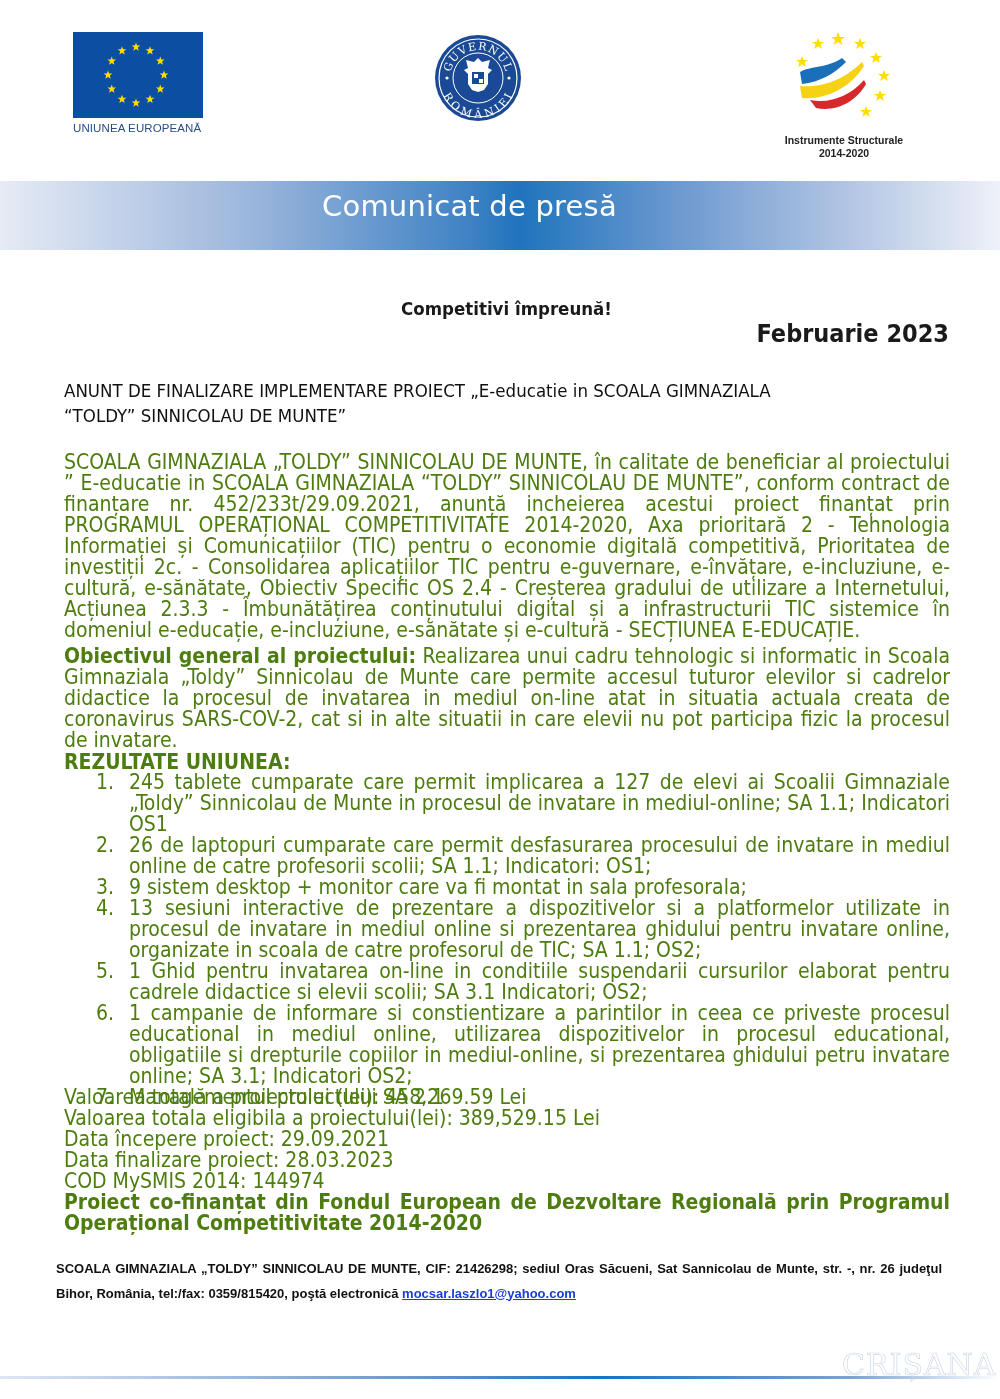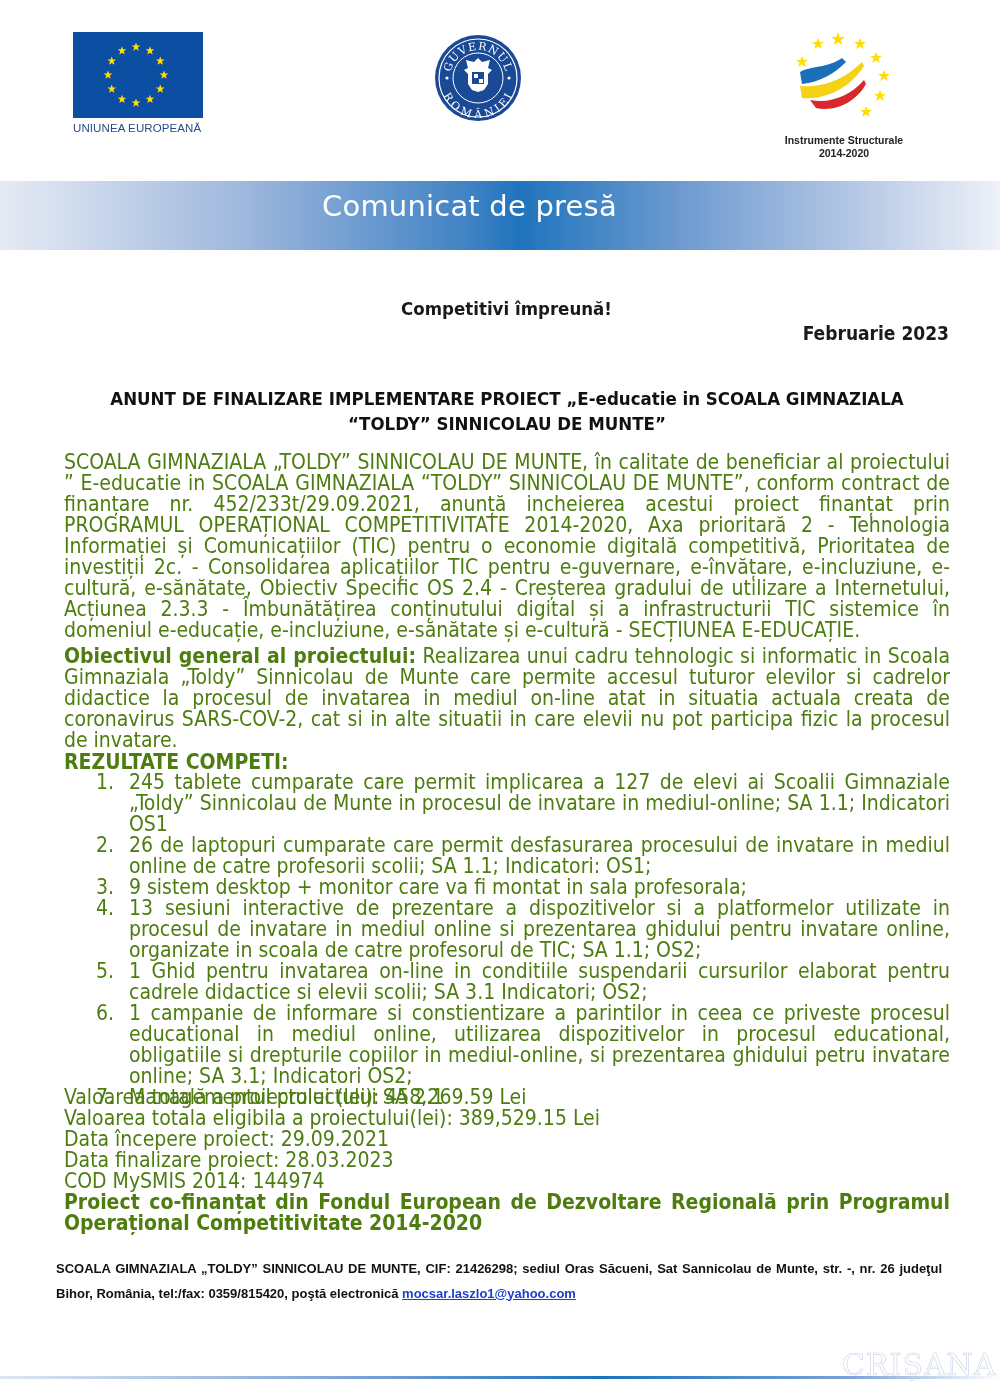--- a/index.html
+++ b/index.html
@@ -19,22 +19,22 @@
   #is-caption { font-family:"Liberation Sans", sans-serif; font-weight:bold; font-size:10.5px; color:#222; text-align:center; line-height:13px; margin-top:8px; white-space:nowrap; }
 
   
   #banner { left:0; top:181px; width:1000px; height:69px;
             background:linear-gradient(90deg,#e6ebf5 0%, #9cb6dc 25%, #3f82c4 47%, #1f74bd 52%, #6d9ad0 68%, #b3c6e4 85%, #eef1f8 100%); }
   #banner-title { position:absolute; left:322px; top:8px; font-family:"DejaVu Sans", sans-serif; font-size:29px; color:#ffffff; letter-spacing:0.2px; white-space:nowrap; }
 
   
   .t { font-family:"DejaVu Sans Condensed","DejaVu Sans", sans-serif; font-size:21px; line-height:21px; color:#4d7c0f; }
   #slogan { left:0; width:1013px; top:298px; text-align:center; font-weight:bold; font-size:18.5px; color:#1a1a1a; }
-  #date { right:51px; top:323px; font-weight:bold; font-size:19px; color:#1a1a1a; }
-  #title { left:64px; width:886px; top:378px; text-align:center; font-weight:bold; font-size:18.5px; line-height:25px; color:#111;margin-top:8px; }
+  #date { right:51px; top:323px; font-weight:bold; font-size:25px; color:#1a1a1a; }
+  #title { left:64px; width:886px; top:378px; text-align:left; font-weight:normal; font-size:18.5px; line-height:25px; color:#111; }
 
   .para { left:64px; width:886px; text-align:justify; }
   #p1 { top:452px; }
   #p2 { top:646px; }
   #res-head { left:64px; top:752px; font-weight:bold; }
   #results { left:96px; width:854px; top:772px; margin:0; padding:0; list-style:none; }
   #results li { position:relative; padding-left:33px; text-align:justify; }
   #results li .num { position:absolute; left:0; top:0; }
   #facts { left:64px; width:886px; top:1087px; }
   #facts div { white-space:nowrap; }
@@ -132,21 +132,21 @@
 
 <div id="title" class="abs t">
   <div>ANUNT DE FINALIZARE IMPLEMENTARE PROIECT „E-educatie in SCOALA GIMNAZIALA</div>
   <div>“TOLDY” SINNICOLAU DE MUNTE”</div>
 </div>
 
 <div id="p1" class="abs t para">SCOALA GIMNAZIALA „TOLDY” SINNICOLAU DE MUNTE, în calitate de beneficiar al proiectului ” E-educatie in SCOALA GIMNAZIALA “TOLDY” SINNICOLAU DE MUNTE”, conform contract de finanțare nr. 452/233t/29.09.2021, anunță incheierea acestui proiect finanțat prin PROGRAMUL OPERAȚIONAL COMPETI­TIVITATE 2014-2020, Axa prioritară 2 - Tehnologia Informației și Comunicațiilor (TIC) pentru o economie digitală competitivă, Prioritatea de investiții 2c. - Consolidarea aplicațiilor TIC pentru e-guvernare, e-învățare, e-incluziune, e-cultură, e-sănătate, Obiectiv Specific OS 2.4 - Creșterea gradului de utilizare a Internetului, Acțiunea 2.3.3 - Îmbunătățirea conținutului digital și a infrastructurii TIC sistemice în domeniul e-educație, e-incluziune, e-sănătate și e-cultură - SECȚIUNEA E-EDUCAȚIE.</div>
 
 <div id="p2" class="abs t para"><b>Obiectivul general al proiectului:</b><span> Realizarea unui cadru tehnologic si informatic in Scoala Gimnaziala „Toldy” Sinnicolau de Munte care permite accesul tuturor elevilor si cadrelor didactice la procesul de invatarea in mediul on-line atat in situatia actuala creata de coronavirus SARS-COV-2, cat si in alte situatii in care elevii nu pot participa fizic la procesul de invatare.</span></div>
 
-<div id="res-head" class="abs t">REZULTATE COMPETI:</div>
+<div id="res-head" class="abs t">REZULTATE UNIUNEA:</div>
 <ol id="results" class="abs t">
   <li><span class="num">1.</span><span>245 tablete cumparate care permit implicarea a 127 de elevi ai Scoalii Gimnaziale „Toldy” Sinnico­lau de Munte in procesul de invatare in mediul-online; SA 1.1; Indicatori OS1</span></li>
   <li><span class="num">2.</span><span>26 de laptopuri cumparate care permit desfasurarea procesului de invatare in mediul online de ca­tre profesorii scolii;  SA 1.1; Indicatori: OS1;</span></li>
   <li><span class="num">3.</span><span>9 sistem desktop + monitor care va fi montat in sala profesorala;</span></li>
   <li><span class="num">4.</span><span>13 sesiuni interactive de prezentare a dispozitivelor si a platformelor utilizate in procesul de invatare in mediul online si prezentarea ghidului pentru invatare online, organizate in scoala de ca­tre profesorul de TIC; SA 1.1; OS2;</span></li>
   <li><span class="num">5.</span><span>1 Ghid pentru invatarea on-line in conditiile suspendarii cursurilor elaborat pentru cadrele didactice si elevii scolii; SA 3.1 Indicatori; OS2;</span></li>
   <li><span class="num">6.</span><span>1 campanie de informare si constientizare a parintilor in ceea ce priveste procesul educational in mediul online, utilizarea dispozitivelor in procesul educational, obligatiile si drepturile copiilor in mediul-online, si prezentarea ghidului petru invatare online; SA 3.1; Indicatori OS2;</span></li>
   <li><span class="num">7.</span><span>Managementul proiectului SA 2.1</span></li>
 </ol>
 

